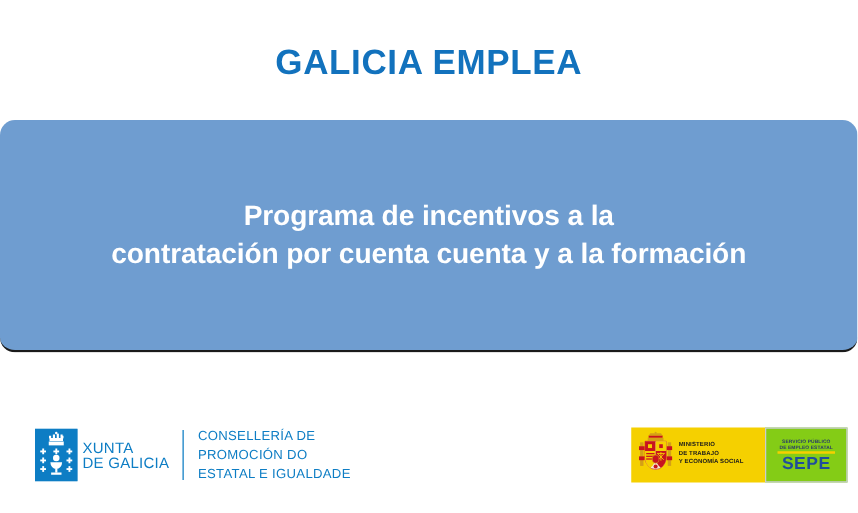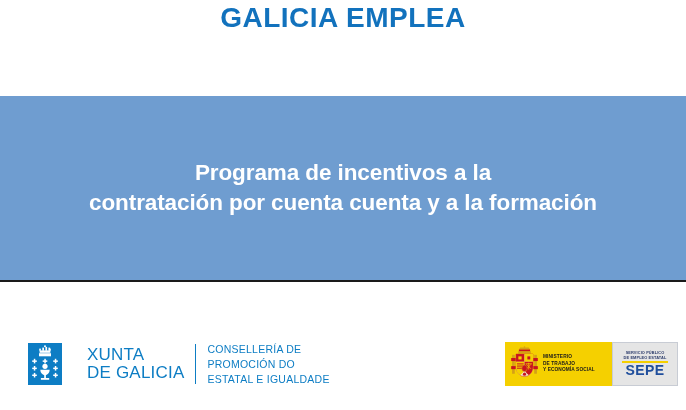--- a/index.html
+++ b/index.html
@@ -17,20 +17,21 @@
 
   
   .header {
     position: absolute;
     top: 0;
     left: 0;
     width: 686px;
     height: 96px;
     background: #ffffff;
     display: flex;
+    align-items: center;
     justify-content: center;
   }
   .header-title {
     font-size: 28px;
     font-weight: bold;
     color: #1272bd;
     letter-spacing: 0.5px;
     text-align: center;
     line-height: 1;
     margin-top: 4px;
@@ -42,20 +43,21 @@
     top: 96px;
     left: 0;
     width: 686px;
     height: 186px;
     background: #6f9dd0;
     border-bottom: 2px solid #1a1a1a;
     display: flex;
     align-items: center;
     justify-content: center;
     box-sizing: border-box;
+    border-radius: 12px;
   }
   .banner-text {
     color: #ffffff;
     font-size: 22.5px;
     font-weight: bold;
     text-align: center;
     line-height: 1.35;
     width: 640px;
     letter-spacing: -0.1px;
   }
@@ -82,23 +84,23 @@
     align-items: center;
   }
   .xunta-emblem {
     width: 34px;
     height: 42px;
     background: #0d7dc4;
     position: relative;
     flex: 0 0 auto;
   }
   .xunta-wordmark {
-    margin-left: 25px;
+    margin-left: 4px;
     color: #0d7dc4;
-    font-size: 17px;
+    font-size: 12px;
     line-height: 1.07;
     font-weight: normal;
     letter-spacing: 0.2px;
     white-space: nowrap;
   }
   .xunta-wordmark span {
     display: block;
   }
   .xunta-divider {
     width: 1px;
@@ -142,21 +144,21 @@
     margin-left: 5px;
     letter-spacing: 0.1px;
     white-space: nowrap;
     font-weight: bold;
   }
   .ministerio-text span {
     display: block;
   }
   .sepe-box {
     width: 66px;
-    background: #e5e5e5;
+    background: #84cc16;
     border: 1px solid #c8ccd4;
     box-sizing: border-box;
     display: flex;
     flex-direction: column;
     justify-content: center;
     align-items: center;
     padding: 2px 3px;
   }
   .sepe-top {
     font-size: 3.9px;

